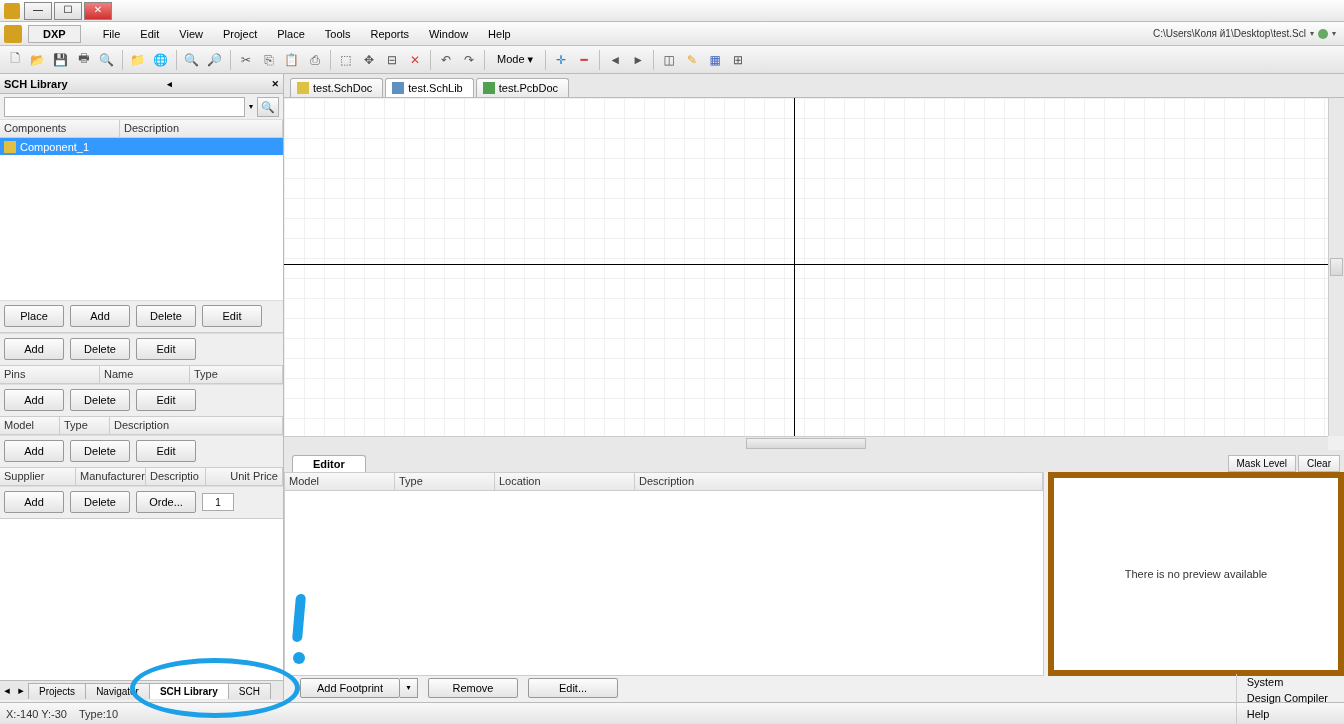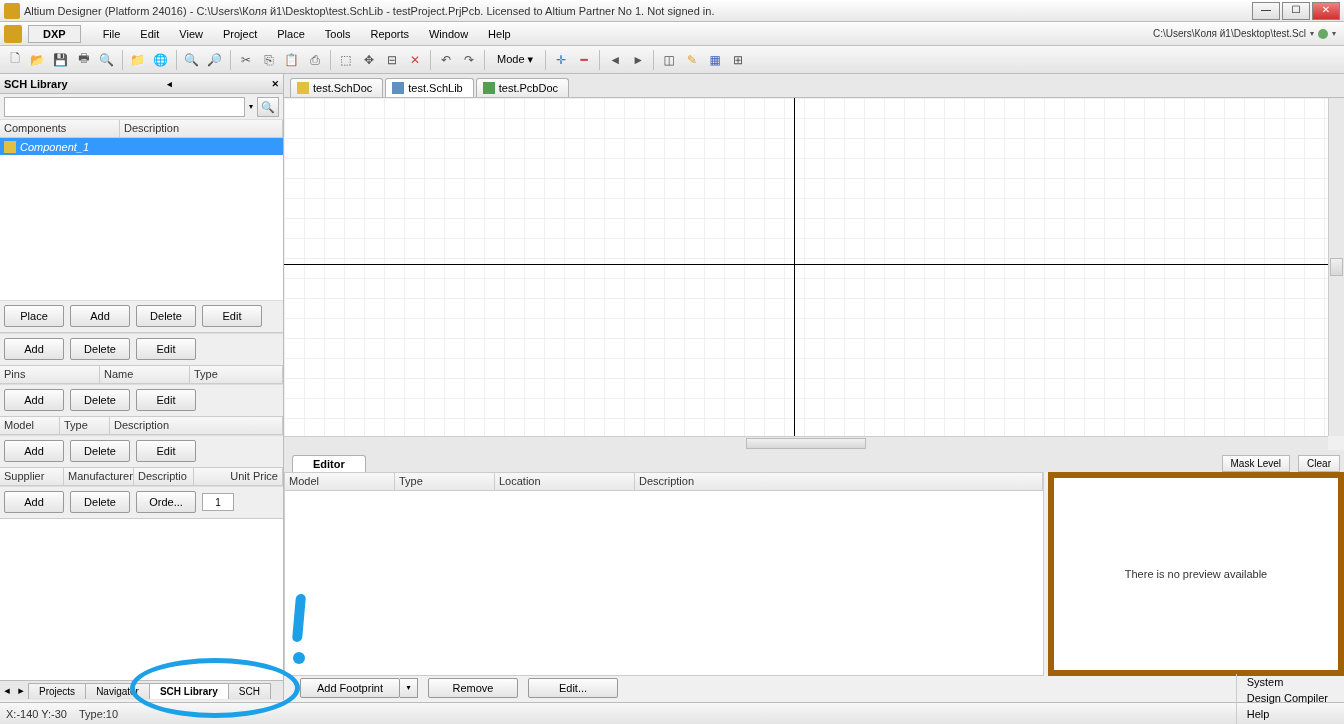--- a/index.html
+++ b/index.html
@@ -38,21 +38,21 @@
 
 .leftpanel { position: absolute; left: 0; top: 74px; width: 284px; bottom: 24px; background: #efefef; border-right: 1px solid #bbb; display: flex; flex-direction: column; }
 .panelhead { height: 20px; background: linear-gradient(#f5f5f5,#dedede); border-bottom: 1px solid #bbb; display: flex; align-items: center; padding: 0 4px; font-weight: bold; }
 .panelhead .x { margin-left: auto; cursor: pointer; font-size: 9px; }
 .filterrow { height: 26px; display: flex; align-items: center; padding: 3px 4px; gap: 4px; border-bottom: 1px solid #ddd; }
 .filterrow select, .filterrow .combo { flex: 1; height: 20px; border: 1px solid #b0b0b0; background: #fff; }
 .filterrow .fbtn { width: 22px; height: 20px; border: 1px solid #b0b0b0; background: linear-gradient(#fdfdfd,#e0e0e0); cursor: pointer; text-align: center; line-height: 18px; }
 
 .gridhead { height: 18px; background: linear-gradient(#f8f8f8,#e8e8e8); border-bottom: 1px solid #ccc; display: flex; }
 .gridhead .col { border-right: 1px solid #ccc; padding: 2px 4px; color: #333; }
-.gridbody { background: #fff; flex: 1; overflow: auto; font-style: italic; }
+.gridbody { background: #fff; flex: 1; overflow: auto; }
 .gridrow { display: flex; height: 17px; align-items: center; padding: 0 4px; }
 .gridrow.sel { background: #3399ff; color: #fff; }
 .gridrow .cicon { width: 12px; height: 12px; background: #e0c040; margin-right: 4px; }
 
 .btnrow { height: 32px; display: flex; align-items: center; padding: 4px; gap: 6px; border-top: 1px solid #ddd; }
 .pbtn { width: 60px; height: 22px; border: 1px solid #999; background: linear-gradient(#fdfdfd,#e4e4e4); cursor: pointer; border-radius: 2px; }
 
 .section { border-top: 1px solid #ccc; display: flex; flex-direction: column; }
 .section .gridbody { height: 36px; }
 
@@ -68,21 +68,21 @@
 .canvas .crossv { position: absolute; left: 510px; top: 0; bottom: 0; width: 1px; background: #000; }
 .canvas .crossh { position: absolute; left: 0; right: 0; top: 166px; height: 1px; background: #000; }
 .canvas-vscroll { position: absolute; right: 0; top: 98px; width: 16px; height: 338px; background: #e8e8e8; border-left: 1px solid #ccc; }
 .canvas-vscroll .thumb { position: absolute; top: 160px; height: 18px; left: 1px; right: 1px; background: linear-gradient(#f0f0f0,#d8d8d8); border: 1px solid #bbb; }
 .canvas-hscroll { position: absolute; left: 284px; right: 16px; top: 436px; height: 14px; background: #e8e8e8; border-top: 1px solid #ccc; }
 .canvas-hscroll .thumb { position: absolute; left: 50%; transform: translateX(-50%); width: 120px; top: 1px; bottom: 1px; background: linear-gradient(#f0f0f0,#d8d8d8); border: 1px solid #bbb; }
 
 
 .editortabs { position: absolute; left: 284px; right: 0; top: 450px; height: 22px; display: flex; align-items: flex-end; padding-left: 8px; background: #e8e8e8; }
 .editortabs .etab { padding: 2px 20px; border: 1px solid #b0b0b0; border-bottom: none; background: #fff; border-radius: 3px 3px 0 0; font-weight: bold; }
-.editortabs .rbtns { margin-left: auto; display: flex; gap: 8px; padding-right: 4px; margin-top: 45px; }
+.editortabs .rbtns { margin-left: auto; display: flex; gap: 2px; padding-right: 4px; margin-top: 45px; }
 .editortabs .rbtn { padding: 2px 8px; border: 1px solid #bbb; background: linear-gradient(#fdfdfd,#e8e8e8); cursor: pointer; font-size: 10px; }
 
 
 .modeltable { position: absolute; left: 284px; right: 300px; top: 472px; bottom: 48px; background: #fff; border: 1px solid #ccc; }
 .modeltable .gridhead { display: flex; }
 .modeltable .gridhead .col { border-right: 1px solid #ccc; }
 
 
 .preview { position: absolute; right: 0; width: 296px; top: 472px; bottom: 48px; background: #fff; border: 6px solid #a16207; display: flex; align-items: center; justify-content: center; color: #333; }
 
@@ -103,21 +103,20 @@
 .annot-excl::before { content: ""; position: absolute; left: 4px; top: 0; width: 10px; height: 48px; background: #1ca0e8; border-radius: 6px; transform: skewX(-5deg); }
 .annot-excl::after { content: ""; position: absolute; left: 3px; bottom: 0; width: 12px; height: 12px; background: #1ca0e8; border-radius: 50%; }
 
 .spin { width: 32px; height: 18px; border: 1px solid #aaa; background: #fff; text-align: center; font-size: 10px; }
 </style>
 </head>
 <body>
 
 <div class="titlebar">
   <div class="appicon"></div>
-  <div class="title">Altium Designer (Platform 24016) - C:\Users\Коля й1\Desktop\test.SchLib - testProject.PrjPcb. Licensed to Altium Partner No 1. Not signed in.</div>
   <div class="winbtns">
     <div class="winbtn">—</div>
     <div class="winbtn">☐</div>
     <div class="winbtn close">✕</div>
   </div>
 </div>
 
 <div class="menubar">
   <div class="appicon2"></div>
   <span class="dxp">DXP</span>
@@ -254,21 +253,21 @@
     <div class="gridbody" style="height:20px"></div>
     <div class="btnrow">
       <button class="pbtn">Add</button>
       <button class="pbtn">Delete</button>
       <button class="pbtn">Edit</button>
     </div>
   </div>
 
   <div class="section">
     <div class="gridhead">
-      <div class="col" style="width:64px">Supplier</div>
+      <div class="col" style="width:76px">Supplier</div>
       <div class="col" style="width:70px">Manufacturer</div>
       <div class="col" style="width:60px">Descriptio</div>
       <div class="col" style="flex:1;text-align:right">Unit Price</div>
     </div>
     <div class="gridbody" style="height:12px"></div>
     <div class="btnrow">
       <button class="pbtn">Add</button>
       <button class="pbtn">Delete</button>
       <button class="pbtn">Orde...</button>
       <input class="spin" value="1" style="">

